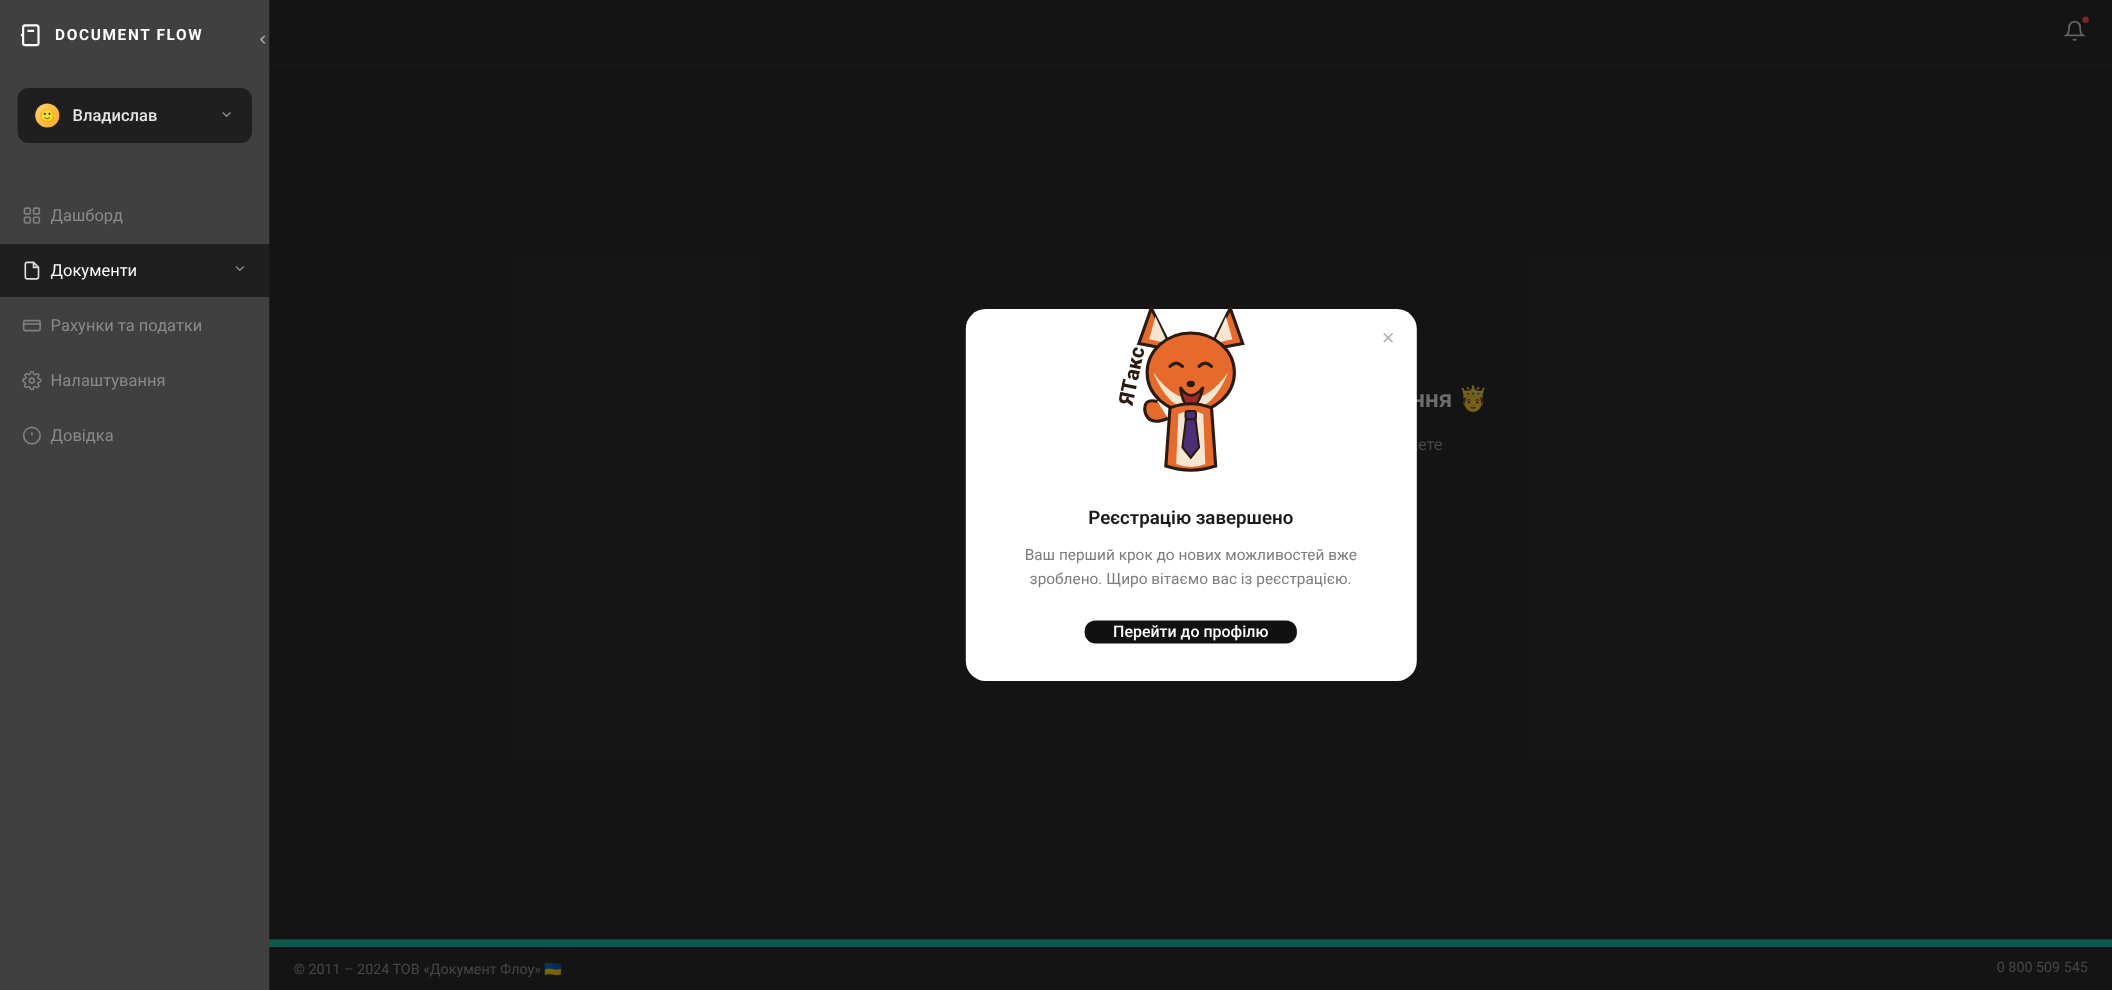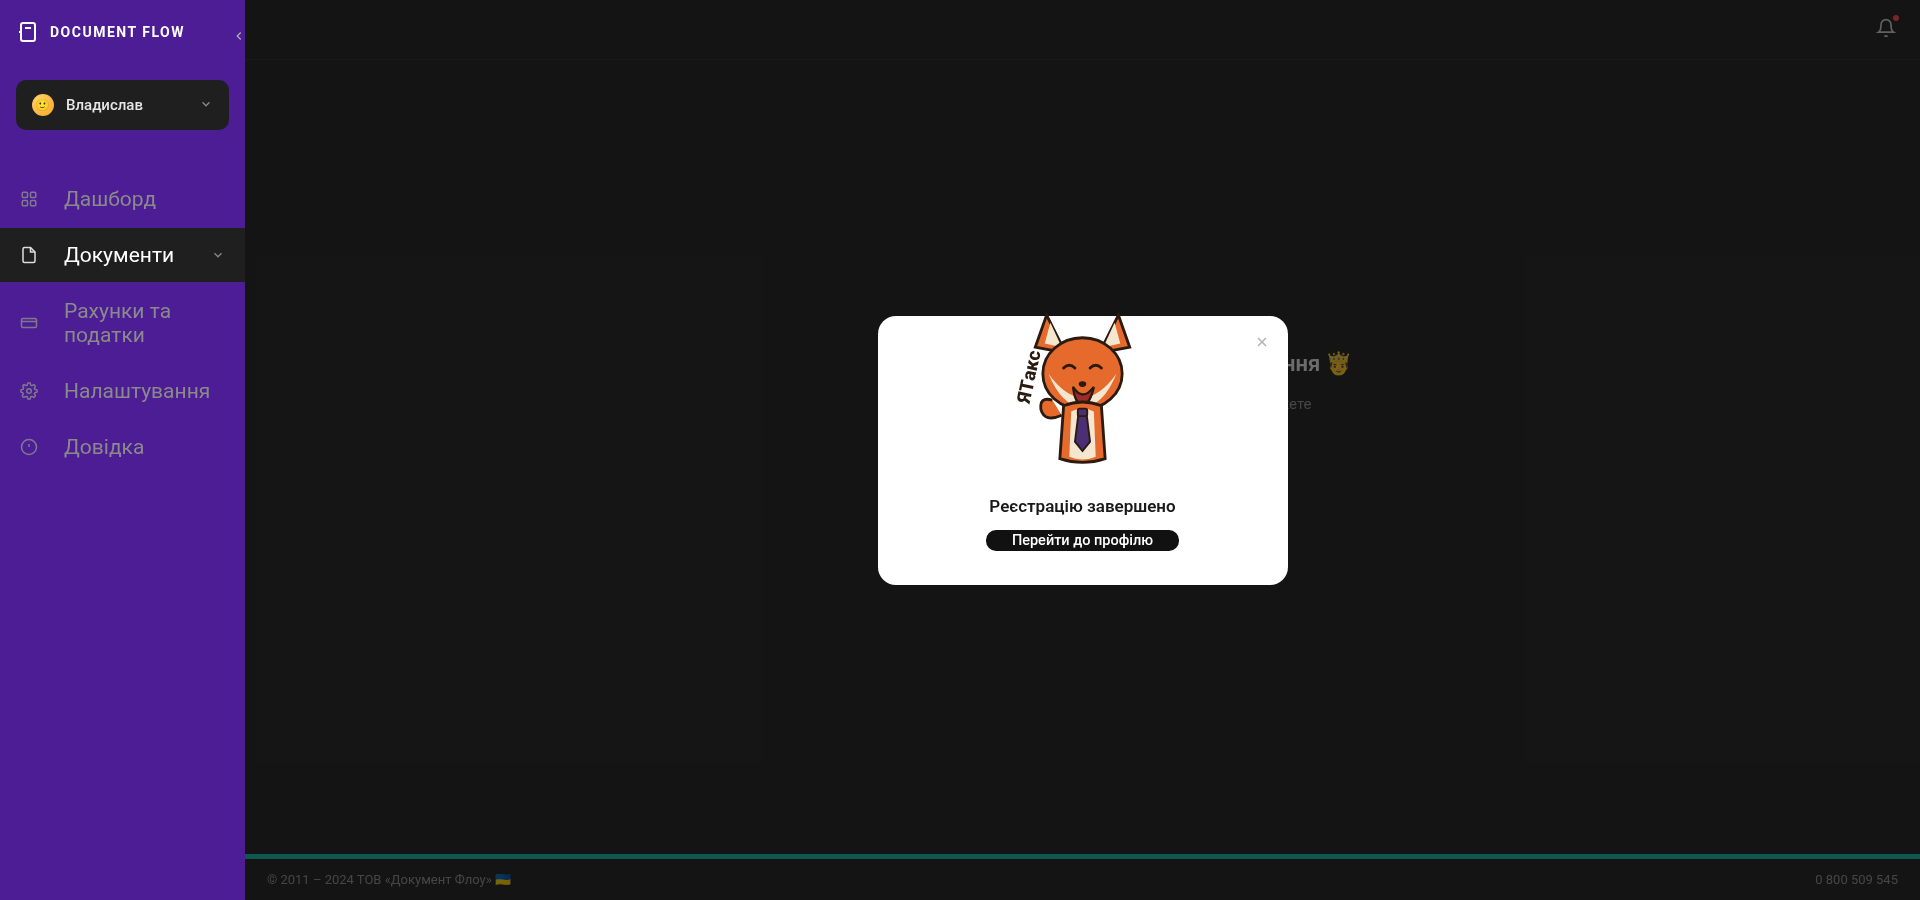--- a/index.html
+++ b/index.html
@@ -1,45 +1,45 @@
 <!DOCTYPE html>
 <html lang="uk"><head>
 <meta charset="utf-8">
 <style>
 *{margin:0;padding:0;box-sizing:border-box;font-family:-apple-system,BlinkMacSystemFont,"Segoe UI",Roboto,sans-serif}
 html,body{width:100%;height:100%;background:#232323;color:#fff;overflow:hidden}
 .app{display:flex;height:100vh;position:relative}
 
 
-.sidebar{width:245px;background:#4c1d95;display:flex;flex-direction:column;padding:0;position:relative}
+.sidebar{width:245px;background:#404040;display:flex;flex-direction:column;padding:0;position:relative}
 .logo-row{display:flex;align-items:center;gap:10px;padding:20px 16px}
 .logo-icon{width:24px;height:24px;display:flex;align-items:center;justify-content:center}
 .logo-text{font-weight:700;letter-spacing:1.5px;font-size:14px}
 .collapse-btn{position:absolute;right:-6px;top:24px;width:24px;height:24px;display:flex;align-items:center;justify-content:center;color:#aaa;cursor:pointer}
 .user-box{margin:16px;background:#1f1f1f;border-radius:10px;padding:14px 16px;display:flex;align-items:center;gap:12px;cursor:pointer}
 .avatar{width:22px;height:22px;border-radius:50%;background:radial-gradient(circle at 30% 30%,#ffd36e,#f4a522);display:flex;align-items:center;justify-content:center;font-size:12px}
 .user-name{font-size:15px;font-weight:500;color:#e5e5e5;flex:1}
 .chev{color:#8a8a8a}
 .nav{margin-top:26px;display:flex;flex-direction:column;gap:2px}
-.nav-item{display:flex;align-items:center;gap:26px;padding:15px 20px;color:#8a8a8a;font-size:21px;cursor:pointer;position:relative}
+.nav-item{display:flex;align-items:center;gap:8px;padding:15px 20px;color:#8a8a8a;font-size:15px;cursor:pointer;position:relative}
 .nav-item.active{background:#1f1f1f;color:#fff}
 .nav-item .chev{margin-left:auto}
 .nav-icon{width:18px;height:18px;display:flex;align-items:center;justify-content:center;opacity:.85}
 .logout{margin-top:auto;padding:18px 20px;display:flex;align-items:center;justify-content:space-between;color:#8a8a8a;font-size:15px;cursor:pointer}
 .logout-icon{width:18px;height:18px}
 
 
 .main{flex:1;display:flex;flex-direction:column;position:relative;background:#232323}
 .topbar{height:60px;border-bottom:1px solid #2d2d2d;display:flex;align-items:center;justify-content:flex-end;padding:0 24px}
 .bell-wrap{position:relative;cursor:pointer;color:#ccc}
 .bell-dot{position:absolute;top:-3px;right:-3px;width:6px;height:6px;border-radius:50%;background:#ff4d4d}
 .content{flex:1;position:relative;display:flex;align-items:center;justify-content:center}
 .bg-hint{position:absolute;text-align:center;color:#8f8f8f;font-size:15px;line-height:1.6;pointer-events:none}
 .bg-hint .title{font-size:22px;color:#e5e5e5;font-weight:600;margin-bottom:10px}
-.footer{height:46px;border-top:5px solid #14b8a6;display:flex;align-items:center;justify-content:space-between;padding:0 22px;color:#8f8f8f;font-size:13px}
+.footer{height:46px;border-top:7px solid #14b8a6;display:flex;align-items:center;justify-content:space-between;padding:0 22px;color:#8f8f8f;font-size:13px}
 
 
 .overlay{position:absolute;inset:0;background:rgba(10,10,10,.55);display:flex;align-items:center;justify-content:center;z-index:50}
 .modal{width:410px;background:#fff;border-radius:18px;padding:36px 40px 34px;position:relative;display:flex;flex-direction:column;align-items:center;text-align:center;color:#1a1a1a}
 .modal-close{position:absolute;top:16px;right:16px;width:20px;height:20px;color:#b4b4b4;cursor:pointer;display:flex;align-items:center;justify-content:center}
 .fox{width:135px;height:170px;margin-top:-52px;margin-bottom:10px}
 .modal-title{font-size:17px;font-weight:600;margin:16px 0 14px}
 .modal-sub{font-size:14px;color:#7c7c7c;line-height:1.55;margin-bottom:26px}
 .modal-btn{background:#111;color:#fff;border:none;border-radius:10px;font-size:14.5px;font-weight:500;padding:2px 26px;cursor:pointer}
 </style>
@@ -185,18 +185,19 @@
 
             <path d="M66 118 L74 118 L78 150 L70 160 L62 150 Z" fill="#4b2e73" stroke="#2b1a10" stroke-width="2"></path>
             <rect x="65" y="115" width="10" height="8" rx="2" fill="#4b2e73" stroke="#2b1a10" stroke-width="2"></rect>
 
             <path d="M48 122 Q30 130 26 116 Q24 102 38 106" fill="#E66A2C" stroke="#2b1a10" stroke-width="3"></path>
 
             <text x="14" y="110" font-size="20" font-weight="800" fill="#2b1a10" transform="rotate(-78 14 110)">ЯTакс</text>
           </svg>
         </div>
         <div class="modal-title">Реєстрацію завершено</div>
+        <div class="modal-sub">Ваш перший крок до нових можливостей вже зроблено. Щиро вітаємо вас із реєстрацією.</div>
         <button class="modal-btn">Перейти до профілю</button>
       </div>
     </div>
 
   </main>
 </div>
 
 </body></html>

